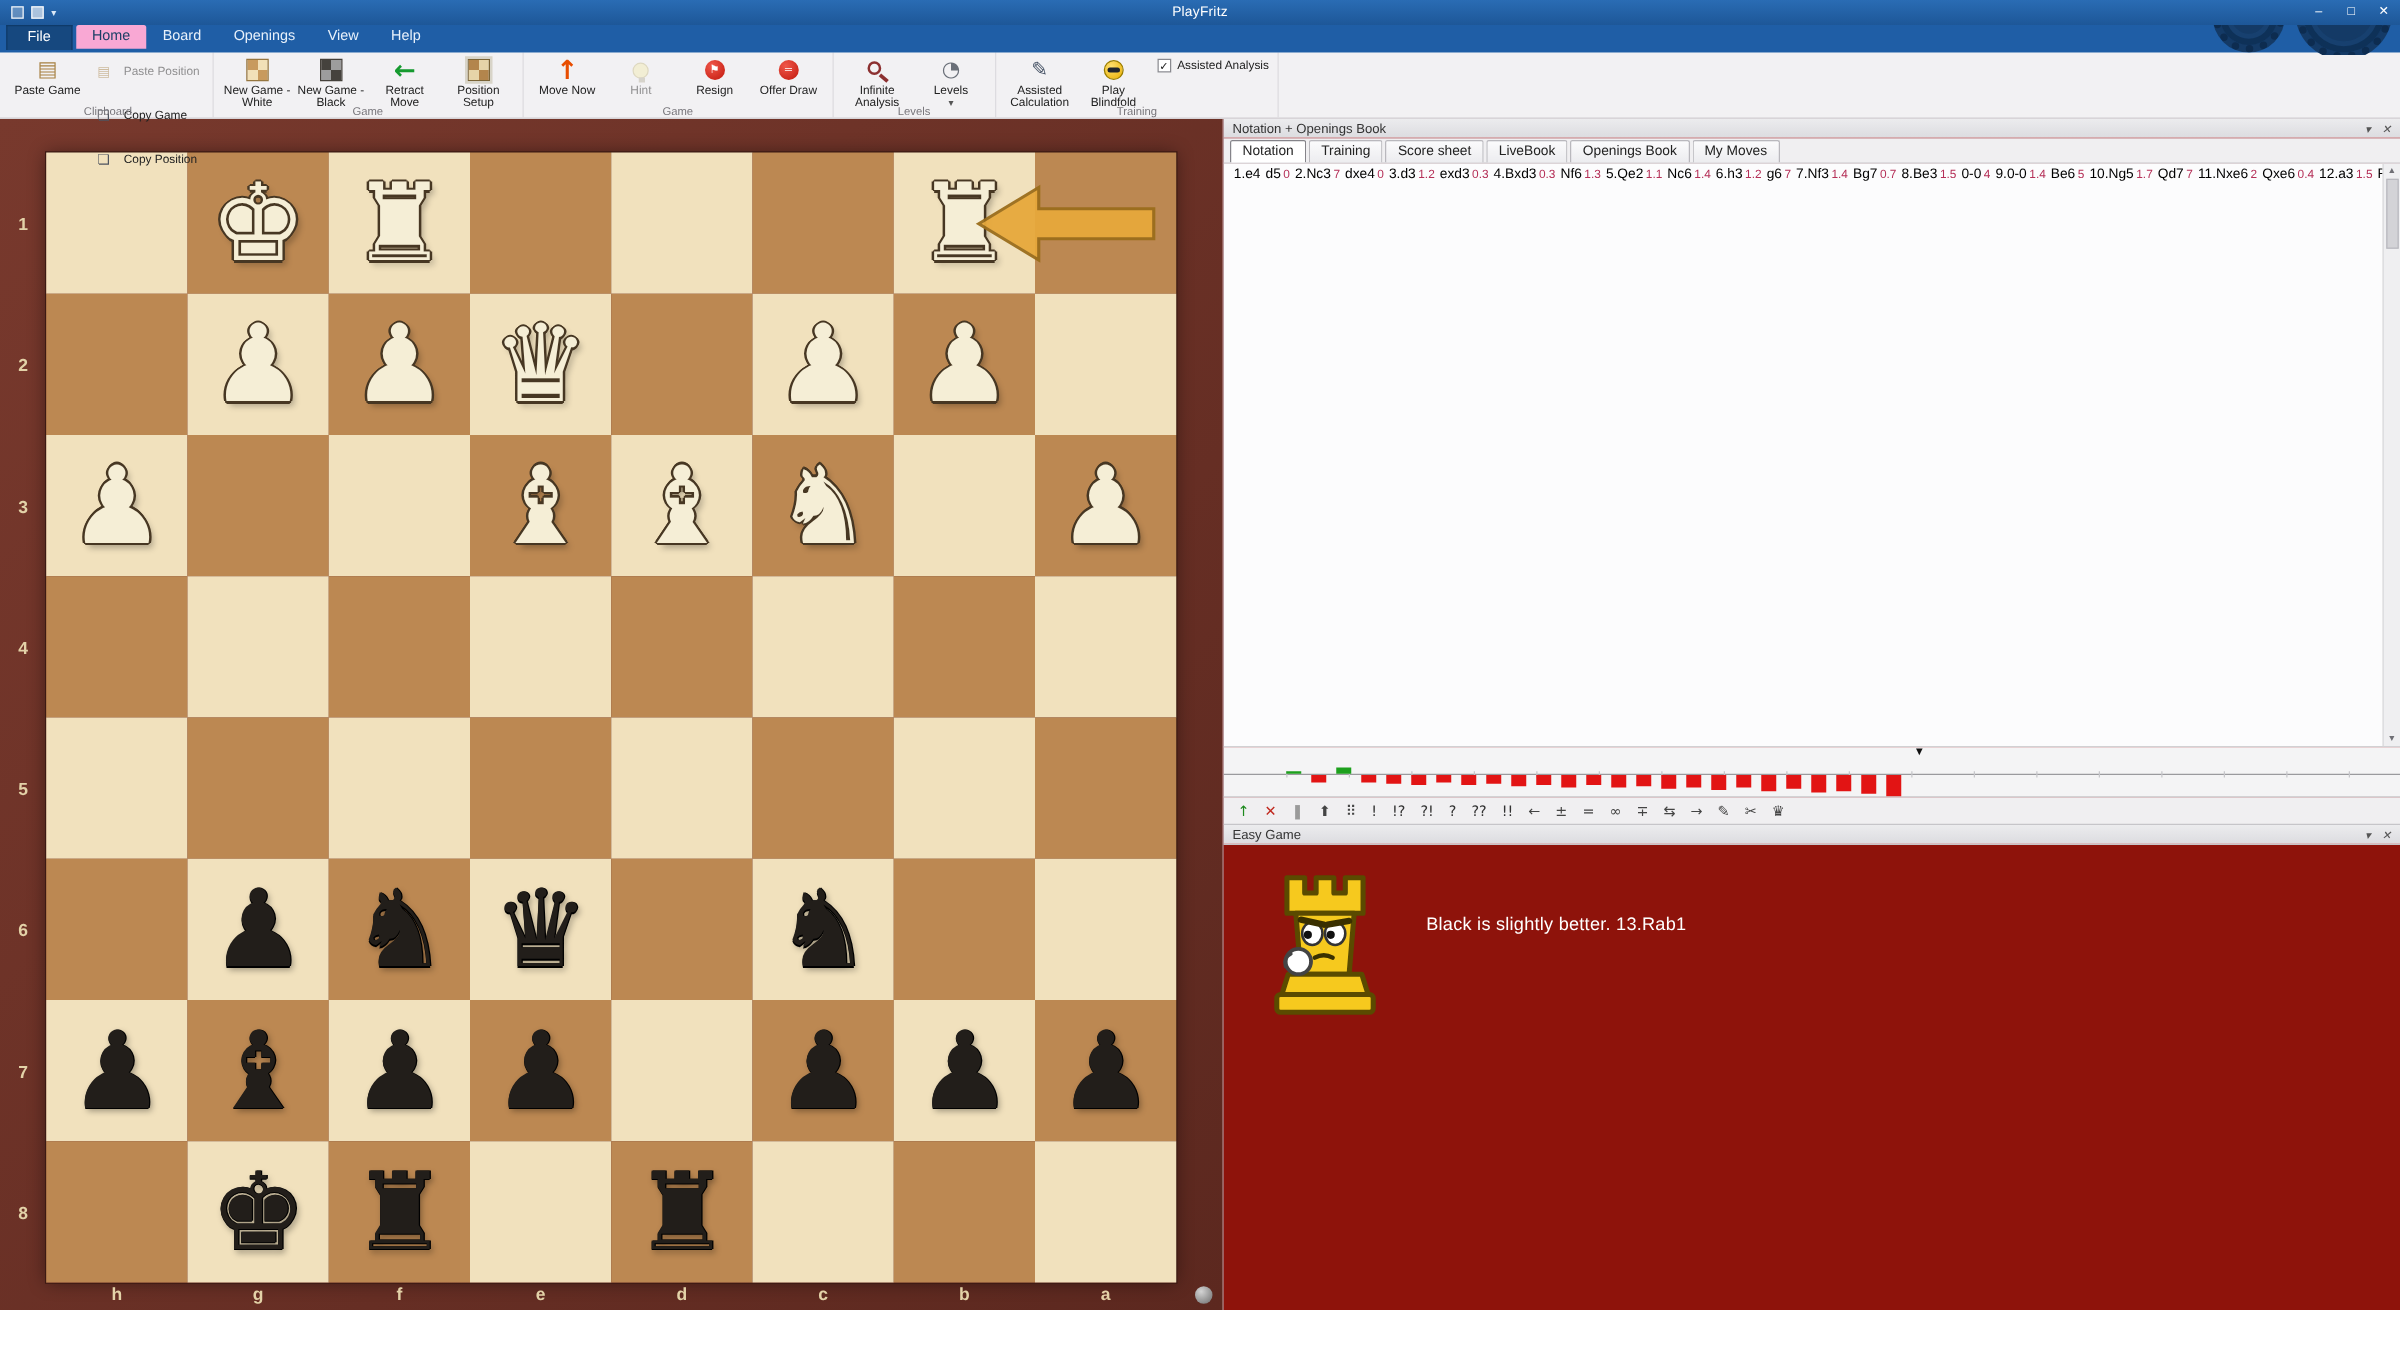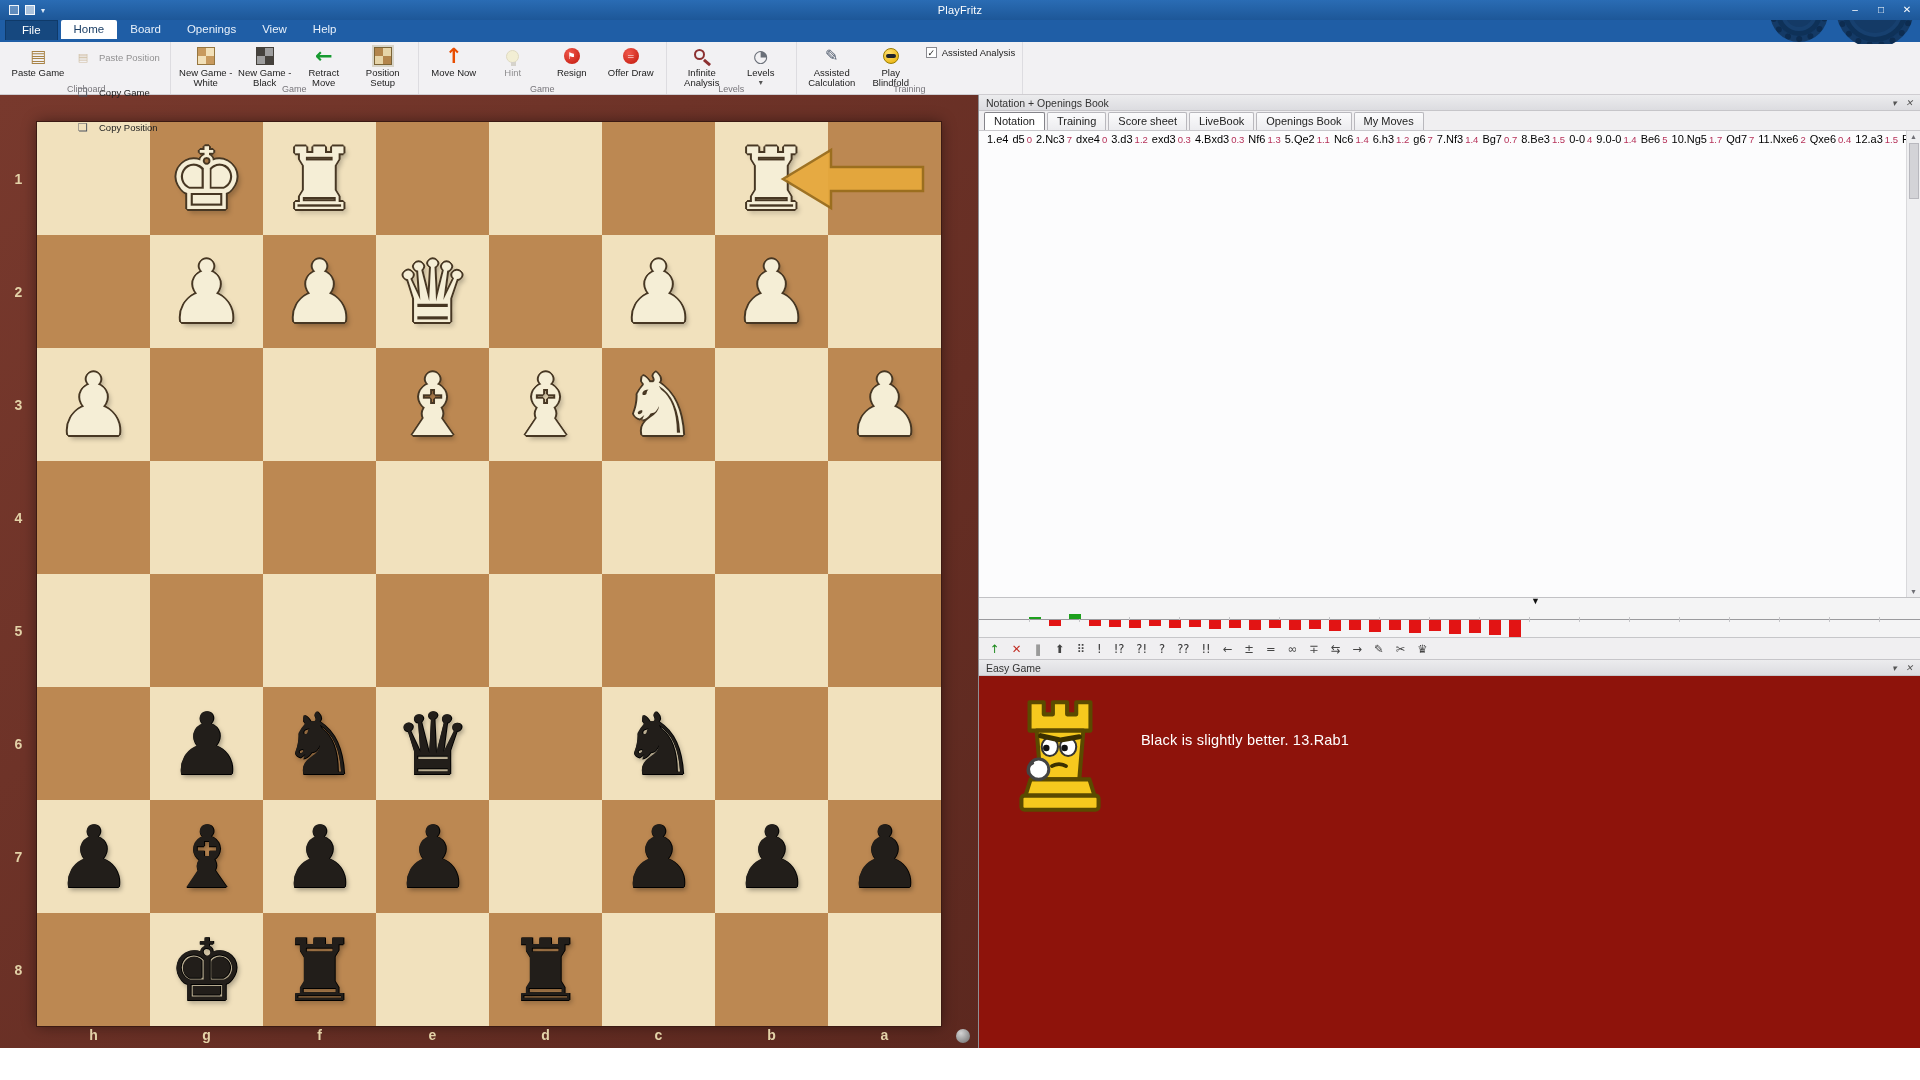--- a/index.html
+++ b/index.html
@@ -18,21 +18,21 @@
   .tb-controls span { width:26px; text-align:center; font-size:10px; line-height:20px; color:#fff; }
   .gears { position:absolute; right:0; top:0; width:200px; height:44px; overflow:hidden; pointer-events:none; z-index:4; }
   .gears i { position:absolute; border-radius:50%; border:6px dotted #0d2c50; background:#143a66; box-shadow:inset 0 0 0 5px #0e3158, inset 0 0 0 9px #17406f; }
   .gears i:first-child { width:58px; height:58px; right:92px; top:-16px; }
   .gears i:last-child { width:78px; height:78px; right:6px; top:-30px; }
 
   
   .menubar { height:22px; background:#1f5ea6; display:flex; align-items:flex-start; padding-left:5px; position:relative; z-index:3; }
   .menu-item { font-size:11.5px; color:#e8f1fb; padding:3px 13px 4px; }
   .menu-item.file { background:#16487f; color:#fff; margin-right:3px; padding:3px 16px 4px; border:1px solid #0f3a69; border-bottom:none; }
-  .menu-item.active { background:#ffffff; color:#1c3f66; border-radius:2px 2px 0 0; }
+  .menu-item.active { background:#f9a8d4; color:#1c3f66; border-radius:2px 2px 0 0; }
 
   
   .ribbon { height:53px; background:#f2f1f3; border-bottom:1px solid #cfcdd1; display:flex; align-items:stretch; padding-left:3px; position:relative; z-index:2; }
   .rgroup { display:flex; flex-direction:column; position:relative; padding:2px 7px 11px; border-right:1px solid #dddce0; }
   .rgroup-items { display:flex; flex:1; align-items:flex-start; gap:3px; }
   .rgroup-label { position:absolute; bottom:0; left:0; right:0; text-align:center; font-size:9px; color:#77757a; }
   .rbig { display:flex; flex-direction:column; align-items:center; width:56px; font-size:9.5px; line-height:1.08; text-align:center; color:#222; padding-top:1px; }
   .rbig.disabled { opacity:.48; }
   .rbig .drop { font-size:8px; color:#555; margin-top:1px; }
   .rsmall-col { display:flex; flex-direction:column; gap:12px; padding-top:2px; }

